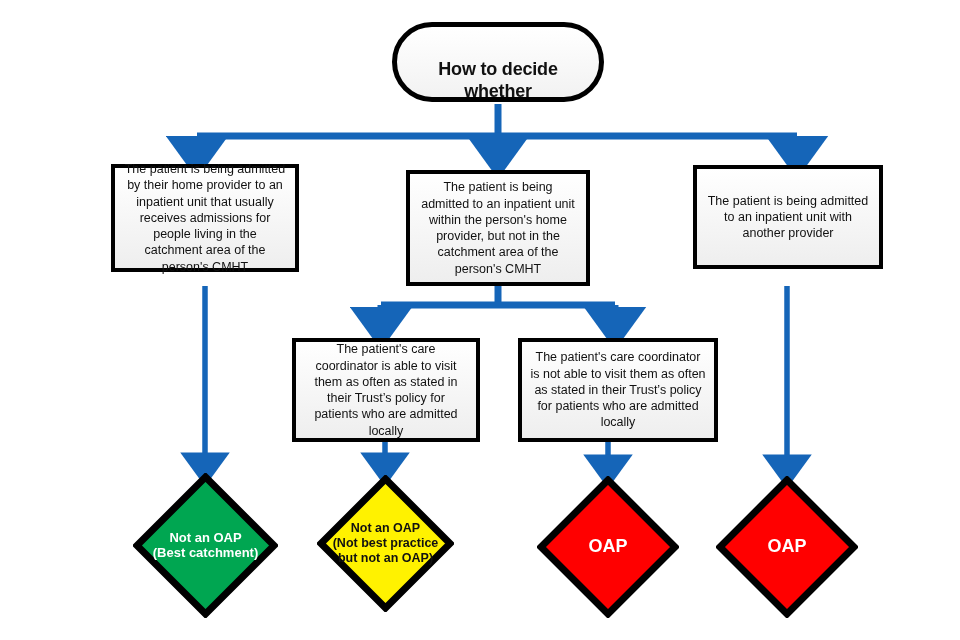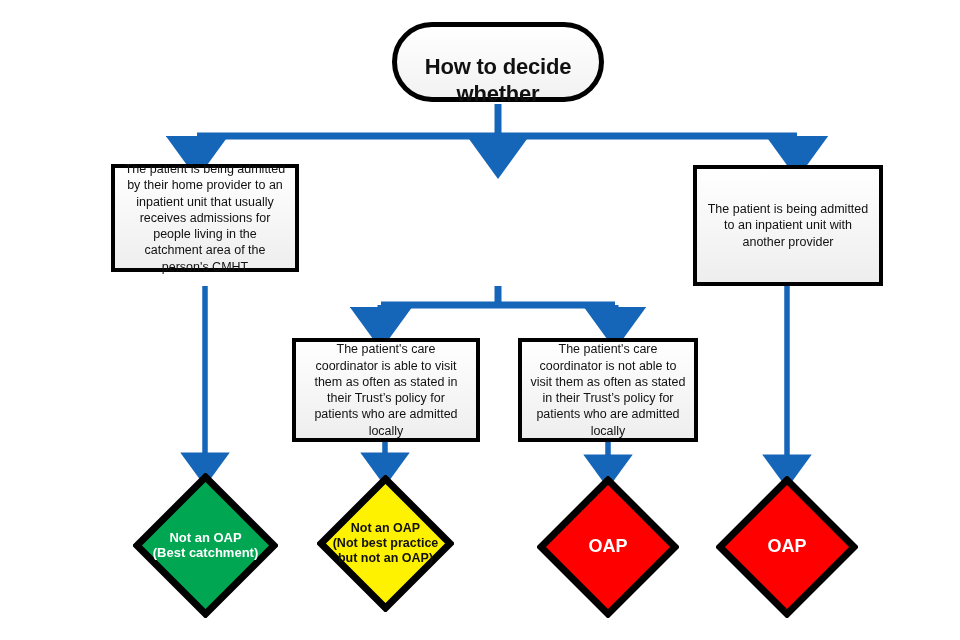--- a/index.html
+++ b/index.html
@@ -26,21 +26,21 @@
     background: linear-gradient(180deg, #ffffff 0%, #f2f2f2 100%);
     border: 5px solid #000000;
     border-radius: 60px;
     display: flex;
     align-items: center;
     justify-content: center;
     text-align: center;
     padding: 4px 14px;
   }
   .title-node .title-text {
-    font-size: 22px;
+    font-size: 18px;
     font-weight: bold;
     color: #111111;
     line-height: 1.25;
     letter-spacing: -0.2px;
     margin-top: 36px;
   }
 
   
   .rect-node {
     position: absolute;
@@ -132,30 +132,33 @@
   <div class="title-node" style="left:392px; top:22px; width:212px; height:80px;">
     <div>
       <div class="title-text">How to decide whether</div>
     </div>
   </div>
 
   <div class="rect-node" style="left:111px; top:164px; width:188px; height:108px;">
     <span class="rect-text">The patient is being admitted by their home provider to an inpatient unit that usually receives admissions for people living in the catchment area of the person's CMHT</span>
   </div>
 
+  <div class="rect-node" style="left:406px; top:170px; width:184px; height:116px;">
+    <span class="rect-text">The patient is being admitted to an inpatient unit within the person's home provider, but not in the catchment area of the person's CMHT</span>
+  </div>
 
-  <div class="rect-node" style="left:693px; top:165px; width:190px; height:121px;">
+  <div class="rect-node" style="left:693px; top:165px; width:190px; height:104px;">
     <span class="rect-text">The patient is being admitted to an inpatient unit with another provider</span>
   </div>
 
   <div class="rect-node" style="left:292px; top:338px; width:188px; height:104px;align-items:center;">
     <span class="rect-text">The patient's care coordinator is able to visit them as often as stated in their Trust’s policy for patients who are admitted locally</span>
   </div>
 
-  <div class="rect-node" style="left:518px; top:338px; width:180px; height:104px;">
+  <div class="rect-node" style="left:518px; top:338px; width:200px; height:104px;">
     <span class="rect-text">The patient's care coordinator is not able to visit them as often as stated in their Trust’s policy for patients who are admitted locally</span>
   </div>
 
   <div class="diamond dia-small" style="left:133px; top:473px; width:145px; height:145px;">
     <svg width="145" height="145" viewBox="0 0 145 145" xmlns="http://www.w3.org/2000/svg">
       <polygon points="72.5,4 141,72.5 72.5,141 4,72.5" fill="#00A651" stroke="#000000" stroke-width="7"></polygon>
     </svg>
     <div class="dia-label" style="color:#FFFFFF;">
       <div>Not an OAP</div>
       <div>(Best catchment)</div>

